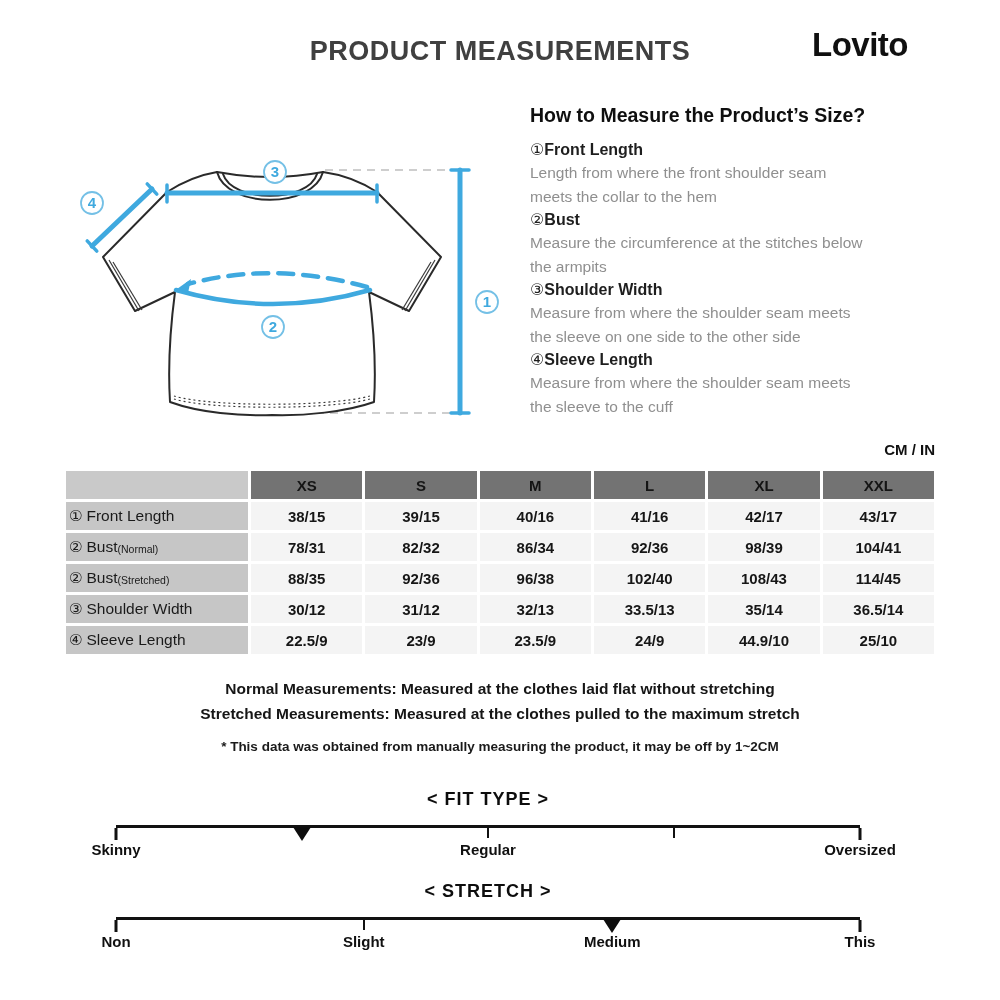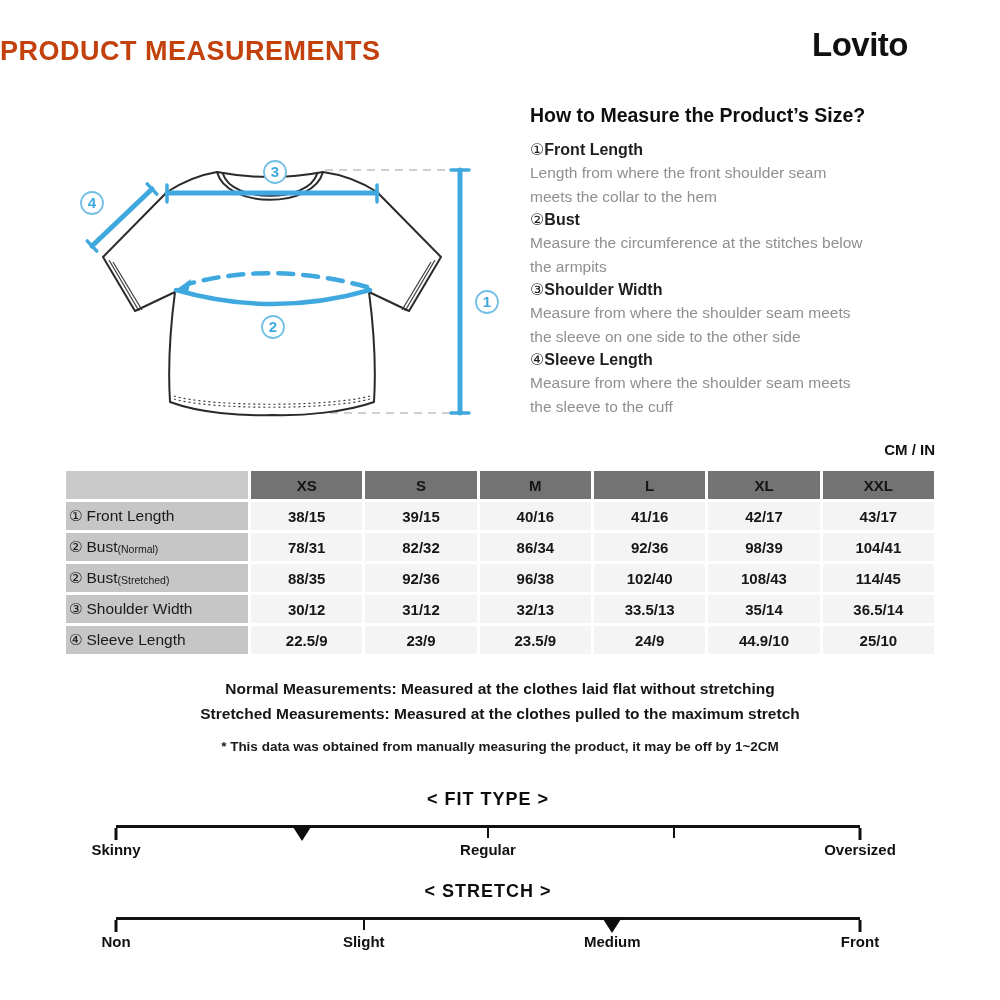--- a/index.html
+++ b/index.html
@@ -1,22 +1,22 @@
 <!DOCTYPE html>
 <html><head>
 <meta charset="utf-8">
 <style>
   * { margin:0; padding:0; box-sizing:border-box; }
   html,body { background:#ffffff; }
   body { font-family:"Liberation Sans","DejaVu Sans",sans-serif; color:#161616; }
   .page { position:relative; width:1000px; height:1000px; background:#fff; overflow:hidden; }
 
   
-  .page-title { position:absolute; top:36px; left:0; width:100%; 
-                font-size:27px; font-weight:800; letter-spacing:.5px; color:#c2410c; }
+  .page-title { position:absolute; top:36px; left:0; width:100%; text-align:center;
+                font-size:27px; font-weight:800; letter-spacing:.5px; color:#404040; }
   .brand { position:absolute; top:26px; left:812px; font-size:33px; font-weight:800;
            letter-spacing:-.5px; color:#101010; }
 
   
   .diagram { position:absolute; left:50px; top:130px; width:470px; height:310px; }
 
   
   .howto { position:absolute; left:530px; top:104px; width:410px; }
   .howto-heading { font-size:19.5px; font-weight:700; color:#0f0f0f; margin-bottom:11px; }
   .howto-item-title { font-size:16px; font-weight:700; color:#1e1e1e; line-height:23px; }
@@ -262,17 +262,17 @@
         <div class="tick end" style="left: 0%;"></div>
         <div class="tick" style="left: 33.3%;"></div>
         <div class="tick" style="left: 66.7%;"></div>
         <div class="tick end" style="left: 100%;"></div>
         <div class="marker" style="left: 66.7%;"></div>
       </div>
     <div class="scale-labels">
         <div class="scale-label" style="left: 0%;">Non</div>
         <div class="scale-label" style="left: 33.3%;">Slight</div>
         <div class="scale-label" style="left: 66.7%;">Medium</div>
-        <div class="scale-label" style="left: 100%;">Front</div>
+        <div class="scale-label" style="left: 100%;">This</div>
       </div>
   </div>
 
 </div>
 
 </body></html>

